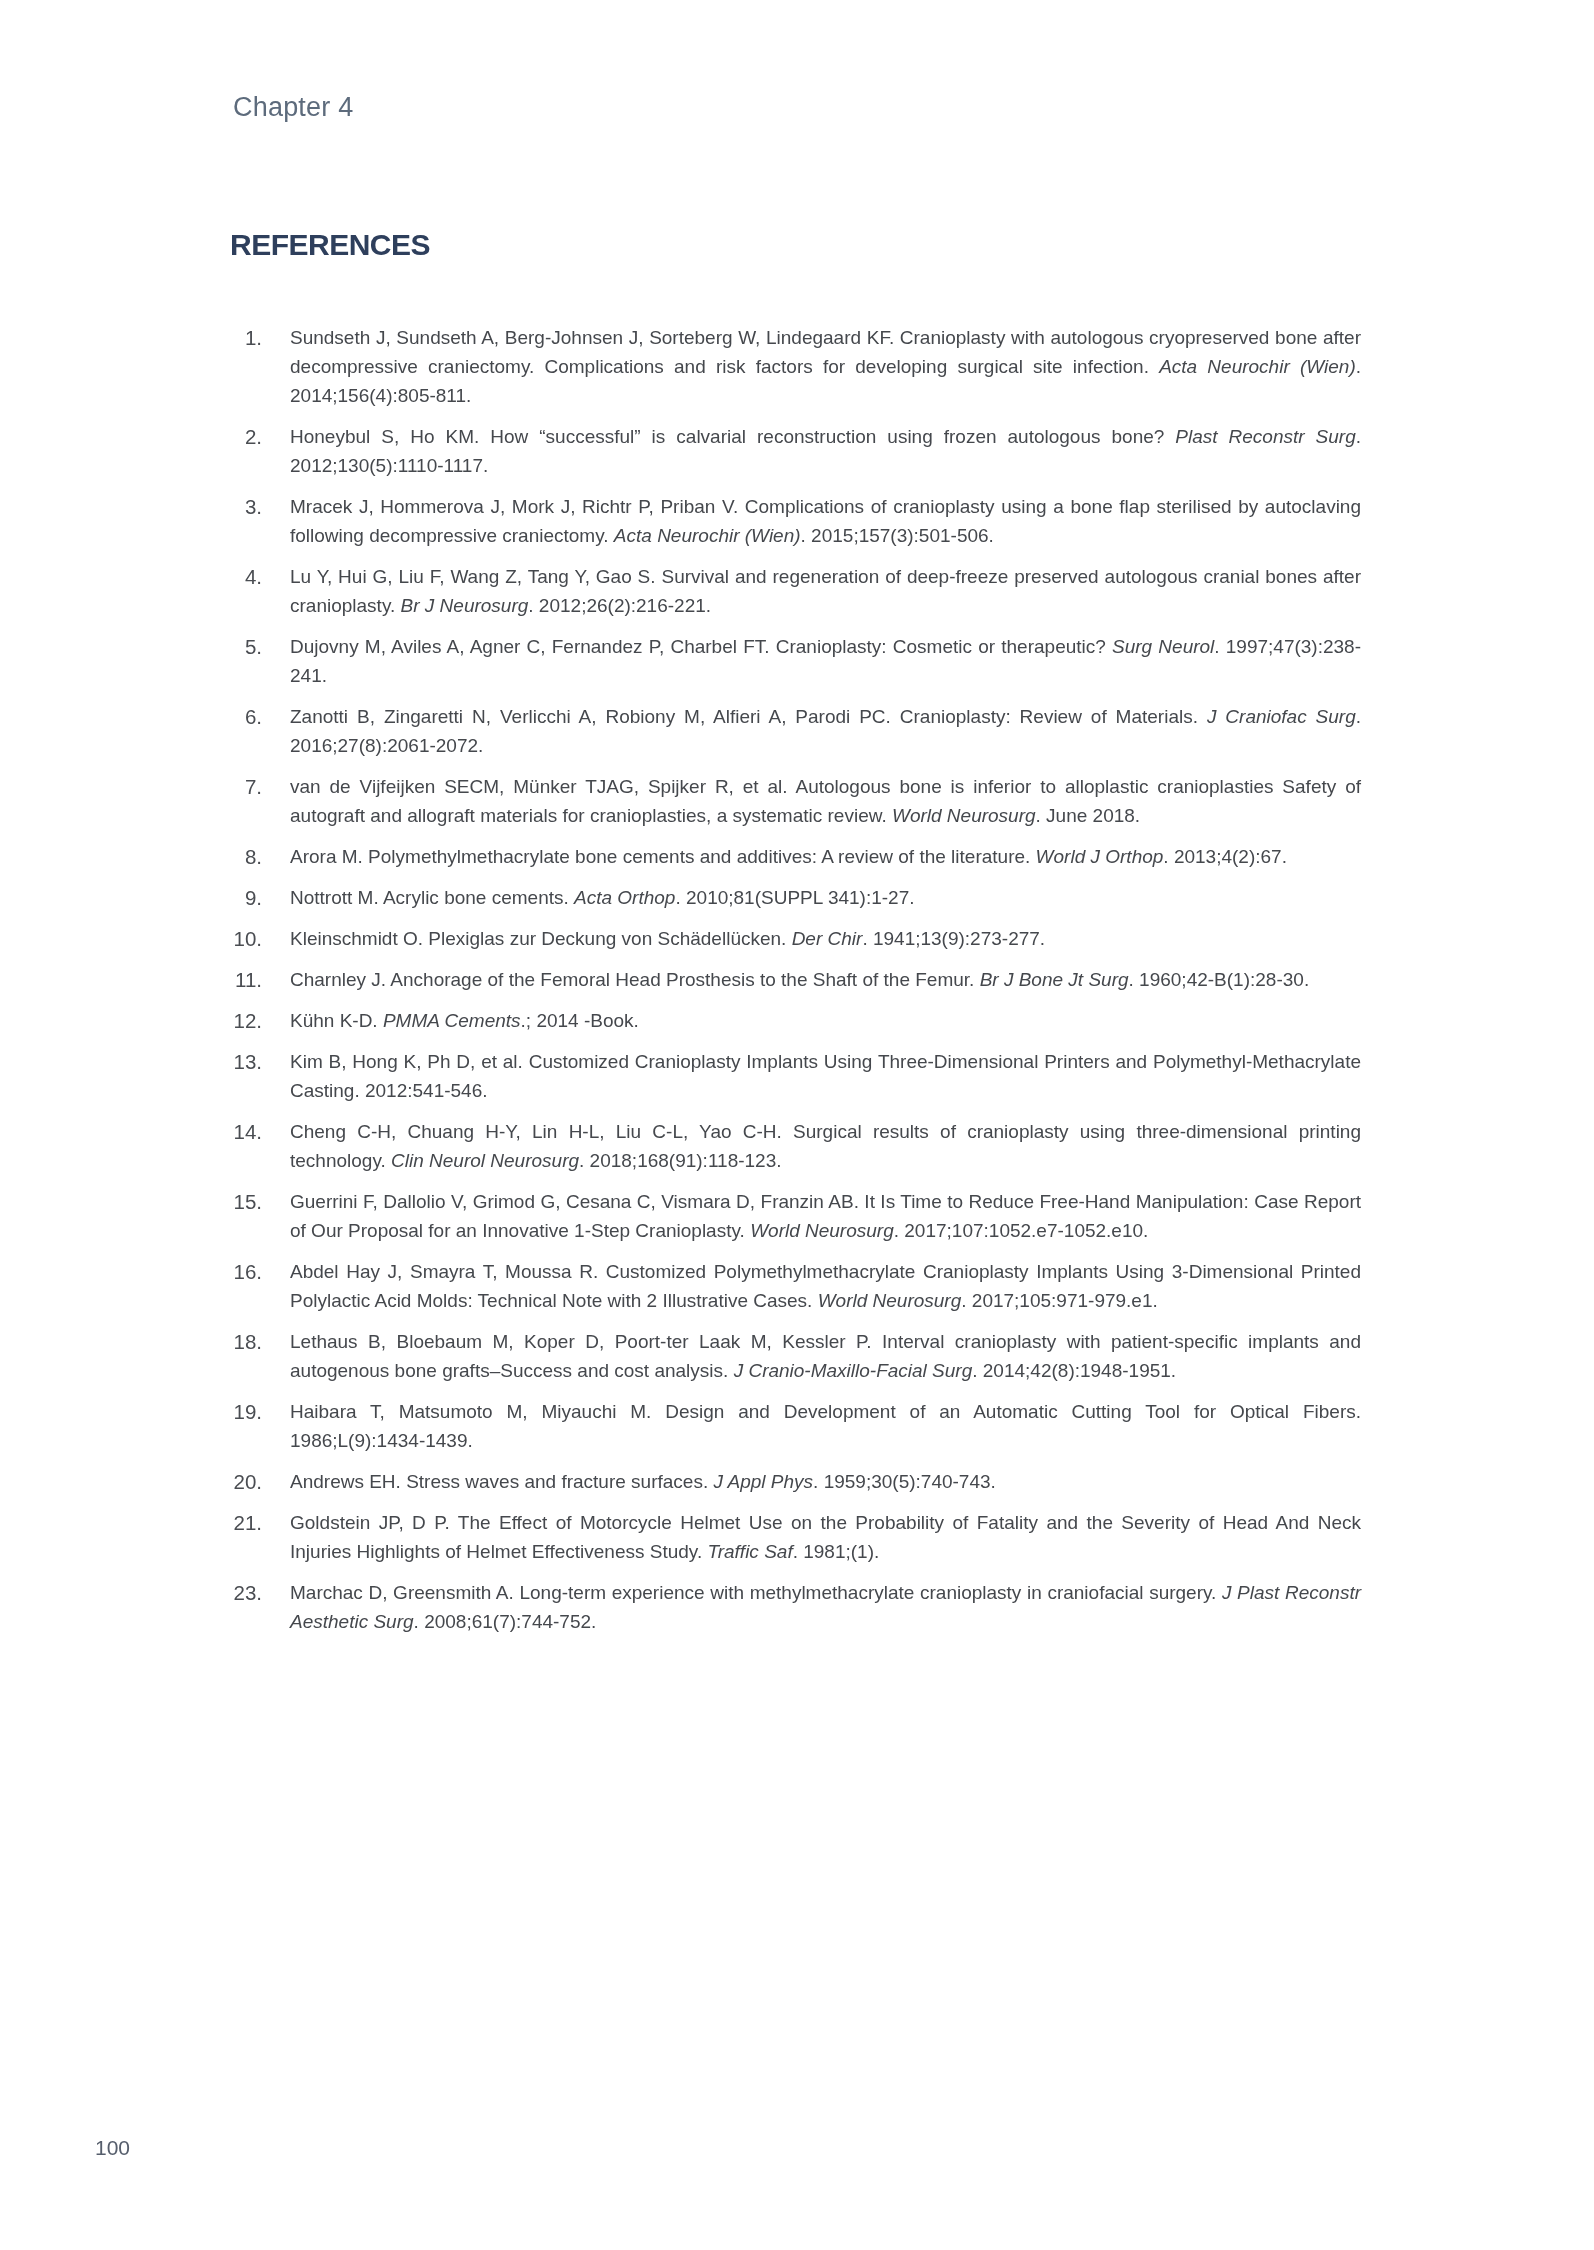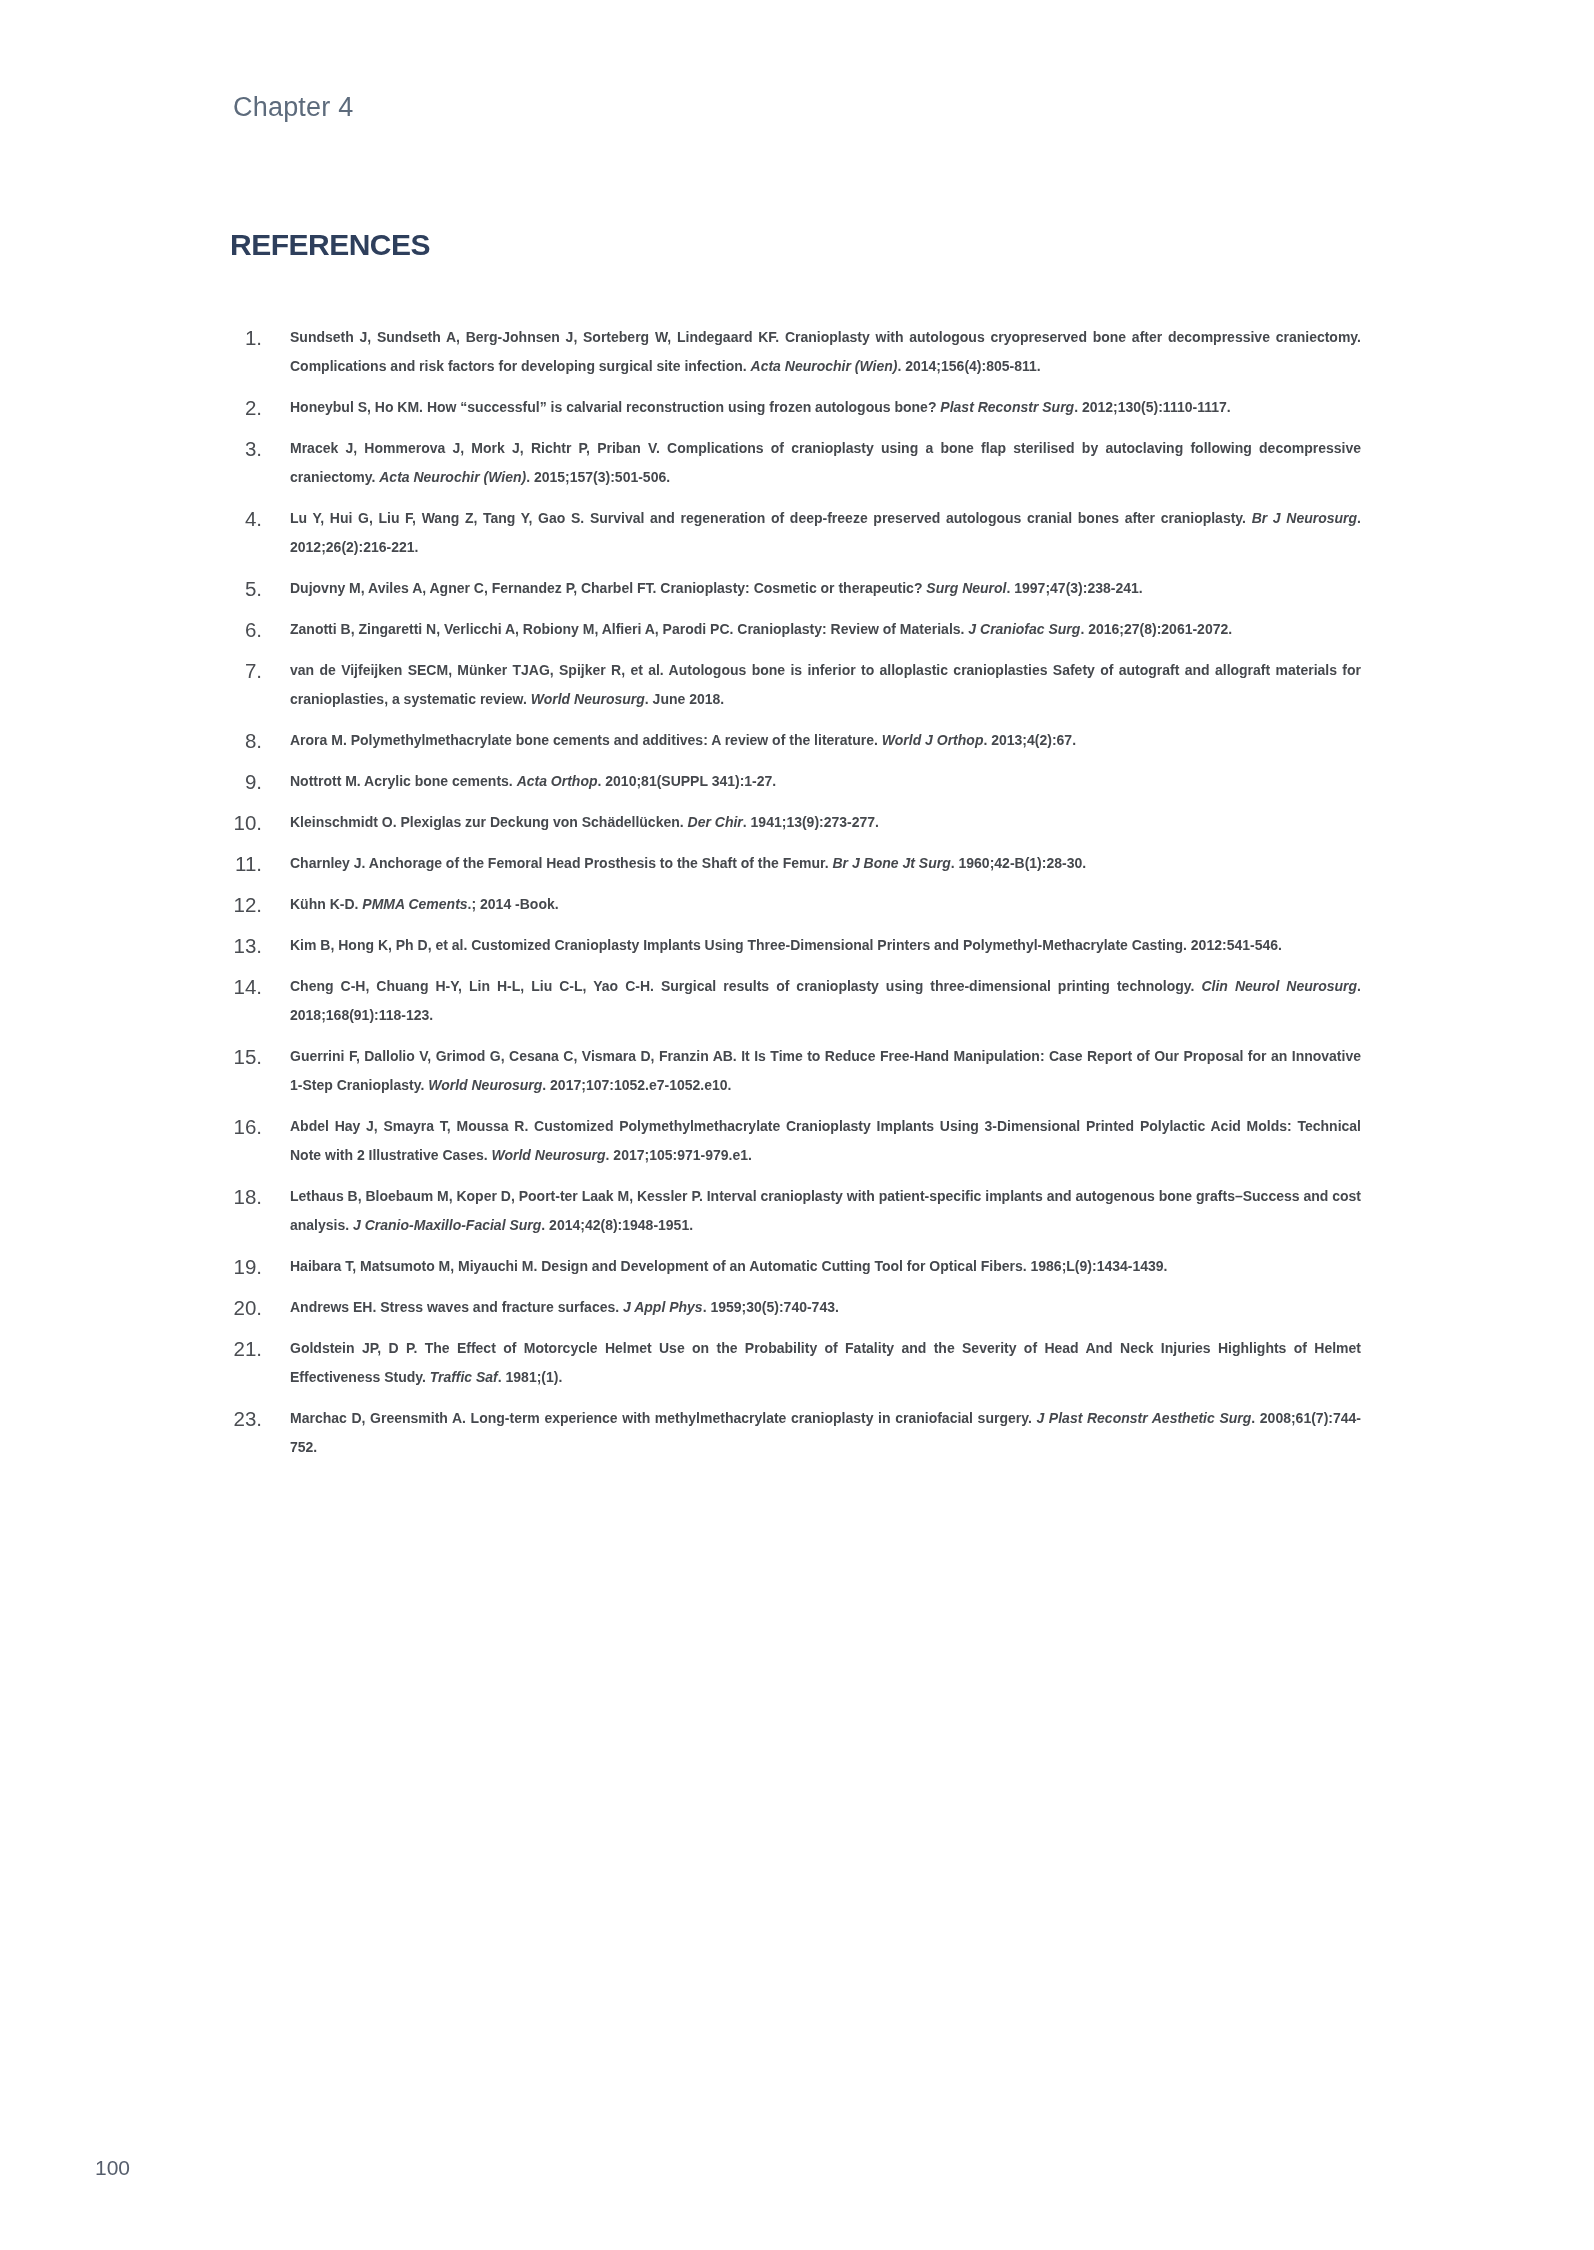--- a/index.html
+++ b/index.html
@@ -56,36 +56,34 @@
     color: #45484d;
   }
   .ref-num {
     font-size: 20.5px;
     line-height: 29px;
     text-align: right;
     padding-right: 28px;
     color: #4a4d52;
   }
   .ref-text {
-    font-size: 14px;
+    font-size: 19px;
     line-height: 29px;
     text-align: justify;
     color: #45484d;
-    font-weight: bold;
   }
   .ref-text em {
     font-style: italic;
   }
   .page-number {
     position: absolute;
     left: 95px;
     top: 2136px;
     font-size: 21px;
     color: #565e6c;
-    margin-top: 20px;
   }
 </style>
 </head>
 <body>
 
 <div class="page">
   <div class="chapter-label">Chapter 4</div>
 
   <h1 class="section-title">REFERENCES</h1>
 

